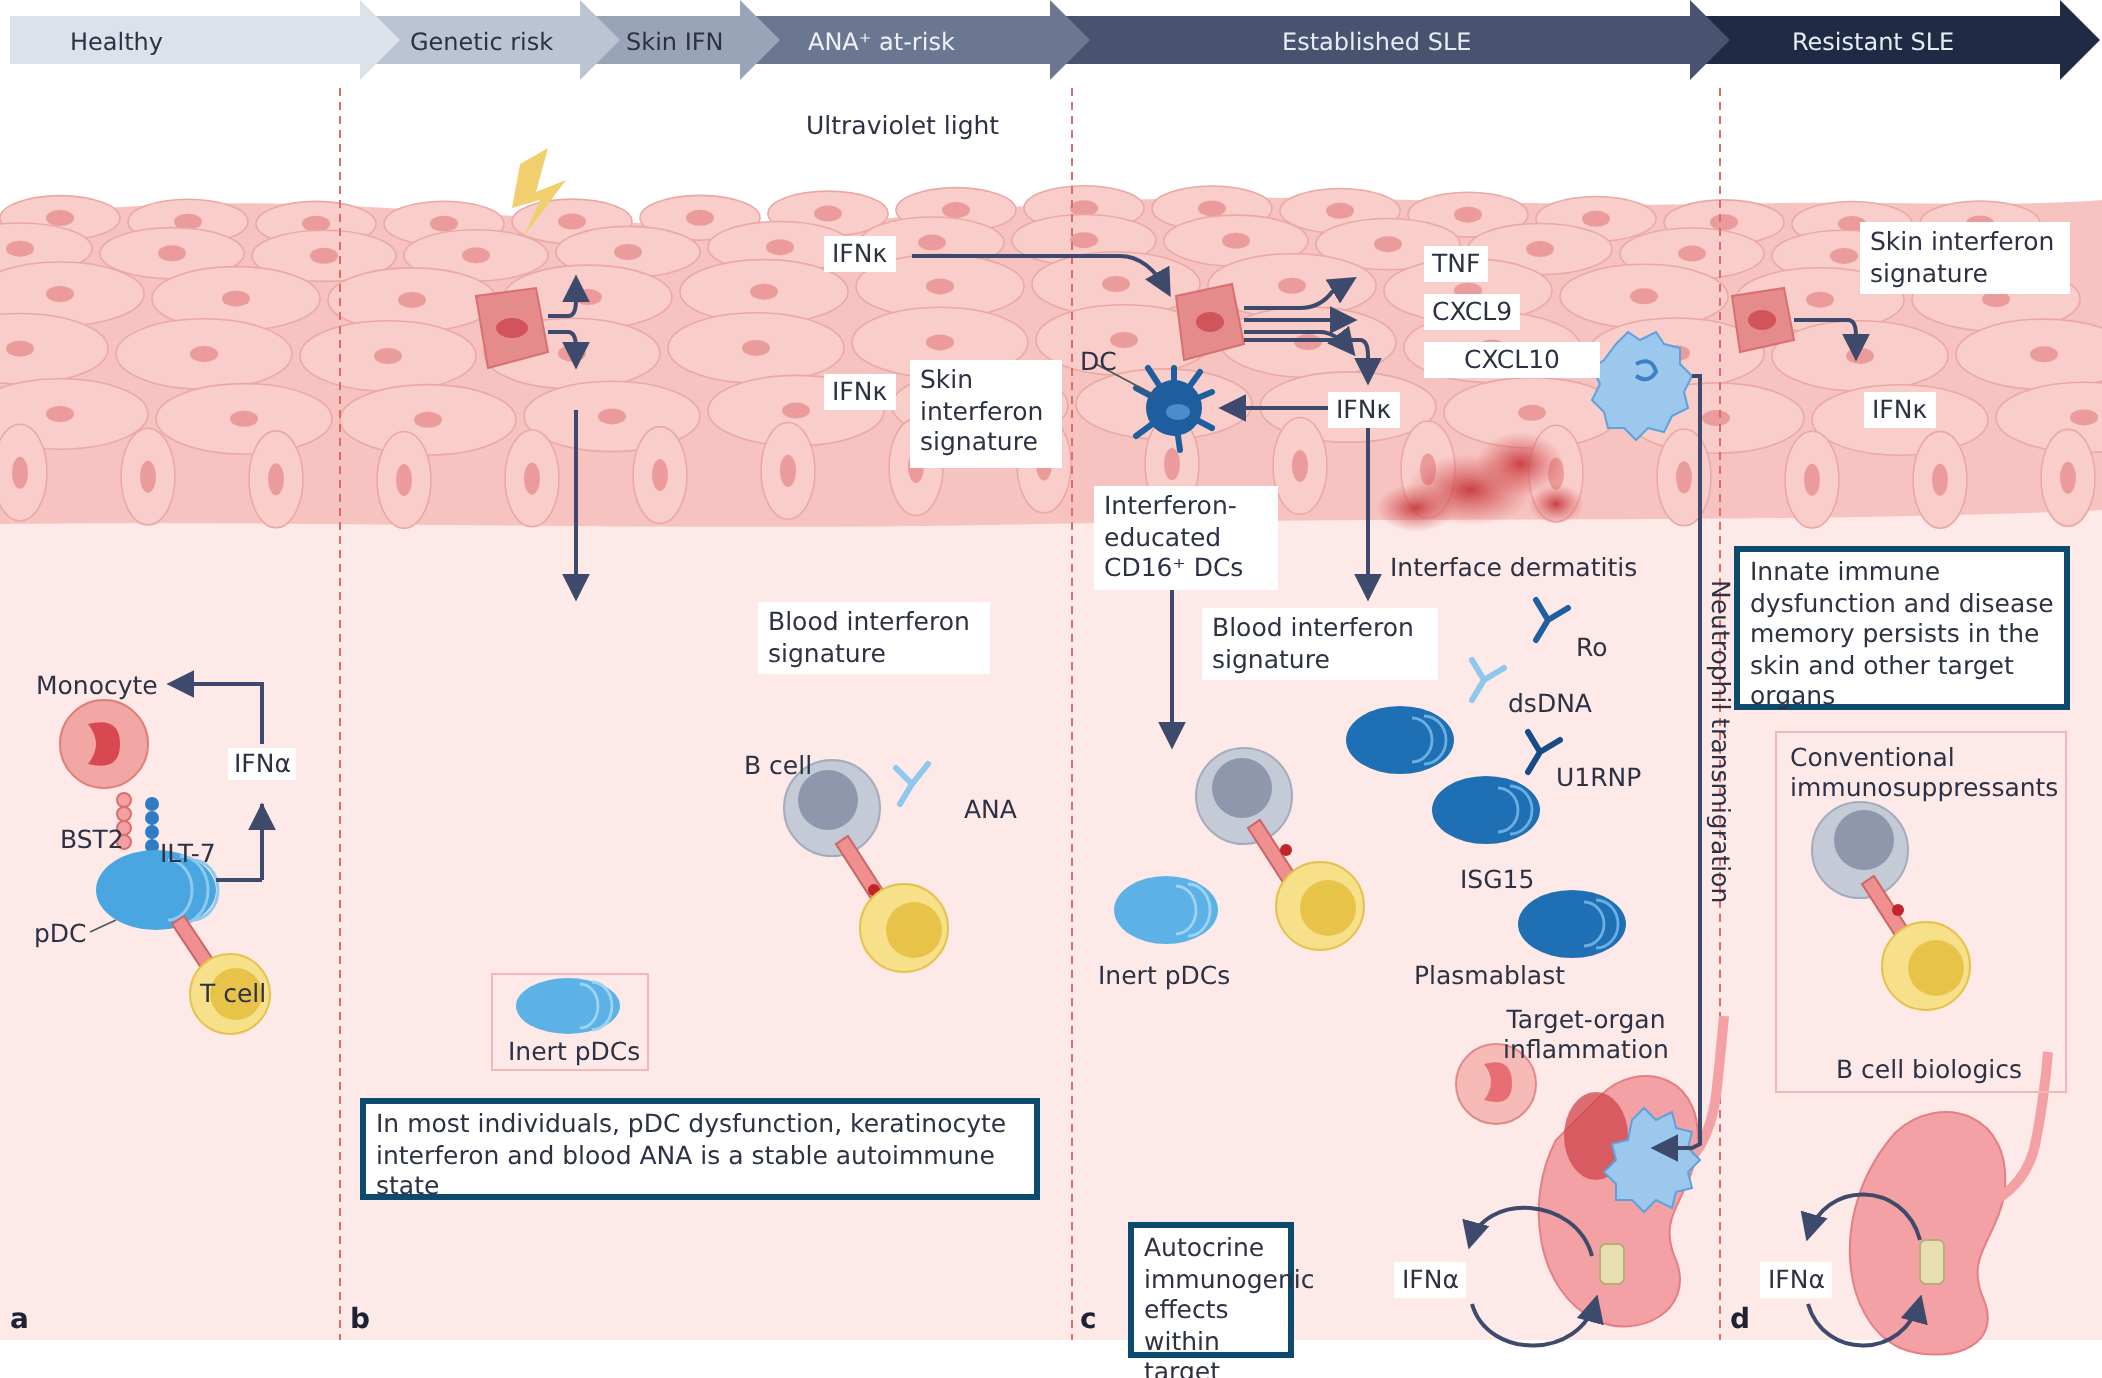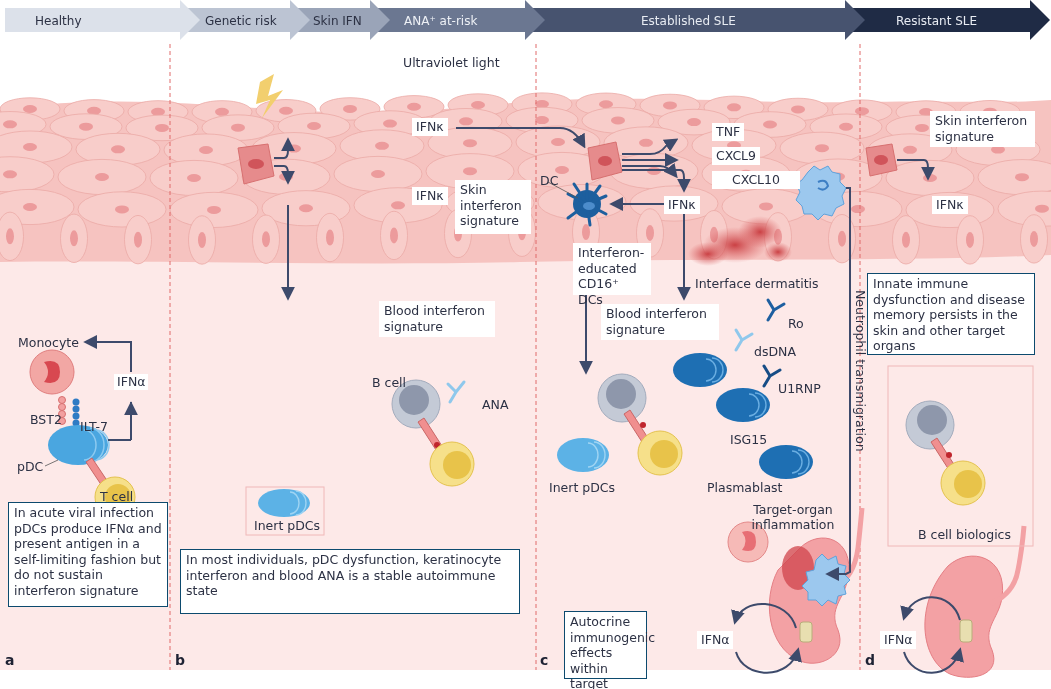--- a/index.html
+++ b/index.html
@@ -1,21 +1,21 @@
 <!DOCTYPE html>
 <html><head>
 <meta charset="utf-8">
 <style>
   html,body{margin:0;padding:0;}
   body{width:1051px;height:689px;position:relative;overflow:hidden;background:#fff;font-family:"DejaVu Sans",sans-serif;color:#2c3144;}
   #stage{position:absolute;left:0;top:0;width:1051px;height:689px;}
   svg{position:absolute;left:0;top:0;}
   .lbl{position:absolute;font-size:12.5px;line-height:15px;color:#2c3144;white-space:nowrap;}
   .box{position:absolute;background:#fff;font-size:12.5px;line-height:15.5px;color:#2c3144;padding:2px 5px;box-sizing:border-box;}
-  .boxb{border:1px solid #0c4a6e;}
+  .boxb{border:3px solid #0c4a6e;}
   .stage-lbl{position:absolute;top:12px;font-size:12px;line-height:18px;white-space:nowrap;}
   .panel-letter{position:absolute;font-weight:bold;font-size:14px;color:#1e2233;}
   .vert{position:absolute;font-size:12.5px;white-space:nowrap;transform-origin:0 0;transform:rotate(90deg);}
 </style>
 </head>
 <body>
 
 <div id="stage">
 
   <svg width="1051" height="689">
@@ -410,53 +410,53 @@
   <div class="stage-lbl" style="left:404px;color:#eef1f6;">ANA⁺ at-risk</div>
   <div class="stage-lbl" style="left:641px;color:#e8ecf3;">Established SLE</div>
   <div class="stage-lbl" style="left:896px;color:#e8ecf3;">Resistant SLE</div>
 
   <div class="lbl" style="left:18px;top:335px;">Monocyte</div>
   <div class="lbl" style="left:30px;top:412px;">BST2</div>
   <div class="lbl" style="left:80px;top:419px;">ILT-7</div>
   <div class="box" style="left:114px;top:374px;padding:0 3px;">IFNα</div>
   <div class="lbl" style="left:17px;top:459px;">pDC</div>
   <div class="lbl" style="left:100px;top:489px;">T cell</div>
-  <div class="box boxb" style="left:8px;top:502px;width:160px;height:105px;">In acute viral infection pDCs produce IFNα and present antigen in a self-limiting fashion but do not sustain interferon signature</div>
   <div class="panel-letter" style="left:5px;top:652px;">a</div>
 
   <div class="lbl" style="left:403px;top:55px;">Ultraviolet light</div>
   <div class="box" style="left:412px;top:118px;padding:1px 4px;">IFNκ</div>
   <div class="box" style="left:412px;top:187px;padding:1px 4px;">IFNκ</div>
   <div class="box" style="left:455px;top:180px;width:76px;height:54px;white-space:normal;">Skin interferon signature</div>
   <div class="box" style="left:379px;top:301px;width:116px;height:36px;">Blood interferon signature</div>
   <div class="lbl" style="left:372px;top:375px;">B cell</div>
   <div class="lbl" style="left:482px;top:397px;">ANA</div>
   <div class="lbl" style="left:254px;top:518px;">Inert pDCs</div>
-  <div class="box boxb" style="left:180px;top:549px;width:340px;height:65px;">In most individuals, pDC dysfunction, keratinocyte interferon and blood ANA is a stable autoimmune state</div>
+  <div class="box boxb" style="left:180px;top:549px;width:340px;height:51px;">In most individuals, pDC dysfunction, keratinocyte interferon and blood ANA is a stable autoimmune state</div>
   <div class="panel-letter" style="left:175px;top:652px;">b</div>
 
   <div class="lbl" style="left:540px;top:173px;">DC</div>
   <div class="box" style="left:712px;top:123px;padding:1px 4px;">TNF</div>
   <div class="box" style="left:712px;top:147px;padding:1px 4px;">CXCL9</div>
   <div class="box" style="left:712px;top:171px;padding:1px 20px;">CXCL10</div>
   <div class="box" style="left:664px;top:196px;padding:1px 4px;">IFNκ</div>
-  <div class="box" style="left:547px;top:243px;width:78px;height:52px;white-space:normal;margin-left:26px;">Interferon-educated CD16⁺ DCs</div>
+  <div class="box" style="left:547px;top:243px;width:92px;height:52px;white-space:normal;">Interferon-educated CD16⁺ DCs</div>
   <div class="lbl" style="left:695px;top:276px;">Interface dermatitis</div>
   <div class="box" style="left:601px;top:304px;width:118px;height:36px;white-space:normal;">Blood interferon signature</div>
   <div class="lbl" style="left:788px;top:316px;">Ro</div>
   <div class="lbl" style="left:754px;top:344px;">dsDNA</div>
   <div class="lbl" style="left:778px;top:381px;">U1RNP</div>
   <div class="lbl" style="left:730px;top:432px;">ISG15</div>
   <div class="lbl" style="left:707px;top:480px;">Plasmablast</div>
   <div class="lbl" style="left:549px;top:480px;">Inert pDCs</div>
   <div class="lbl" style="left:749px;top:502px;width:88px;white-space:normal;text-align:center;">Target-organ inflammation</div>
   <div class="vert" style="left:868px;top:290px;">Neutrophil transmigration</div>
   <div class="box boxb" style="left:564px;top:611px;width:83px;height:68px;">Autocrine immunogenic effects within target organs</div>
   <div class="box" style="left:697px;top:631px;padding:1px 4px;">IFNα</div>
   <div class="panel-letter" style="left:540px;top:652px;">c</div>
 
   <div class="box" style="left:930px;top:111px;width:105px;height:36px;white-space:normal;">Skin interferon signature</div>
   <div class="box" style="left:932px;top:196px;padding:1px 4px;">IFNκ</div>
   <div class="box boxb" style="left:867px;top:273px;width:168px;height:82px;">Innate immune dysfunction and disease memory persists in the skin and other target organs</div>
+  <div class="lbl" style="left:895px;top:371px;width:140px;white-space:normal;">Conventional immunosuppressants</div>
   <div class="lbl" style="left:918px;top:527px;">B cell biologics</div>
   <div class="box" style="left:880px;top:631px;padding:1px 4px;">IFNα</div>
   <div class="panel-letter" style="left:865px;top:652px;">d</div>
 </div>
 
 </body></html>

